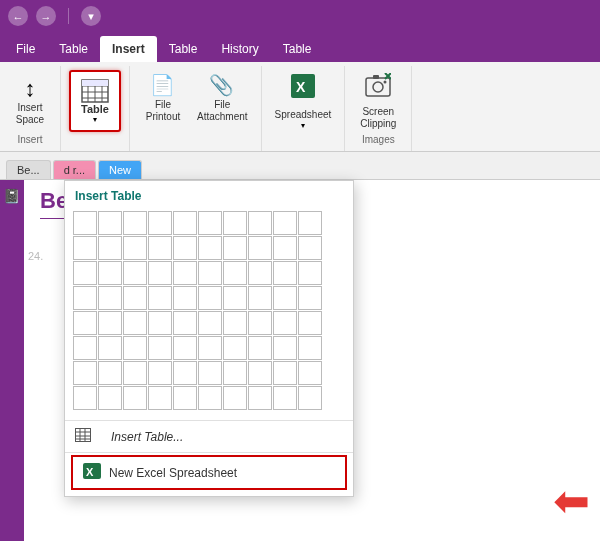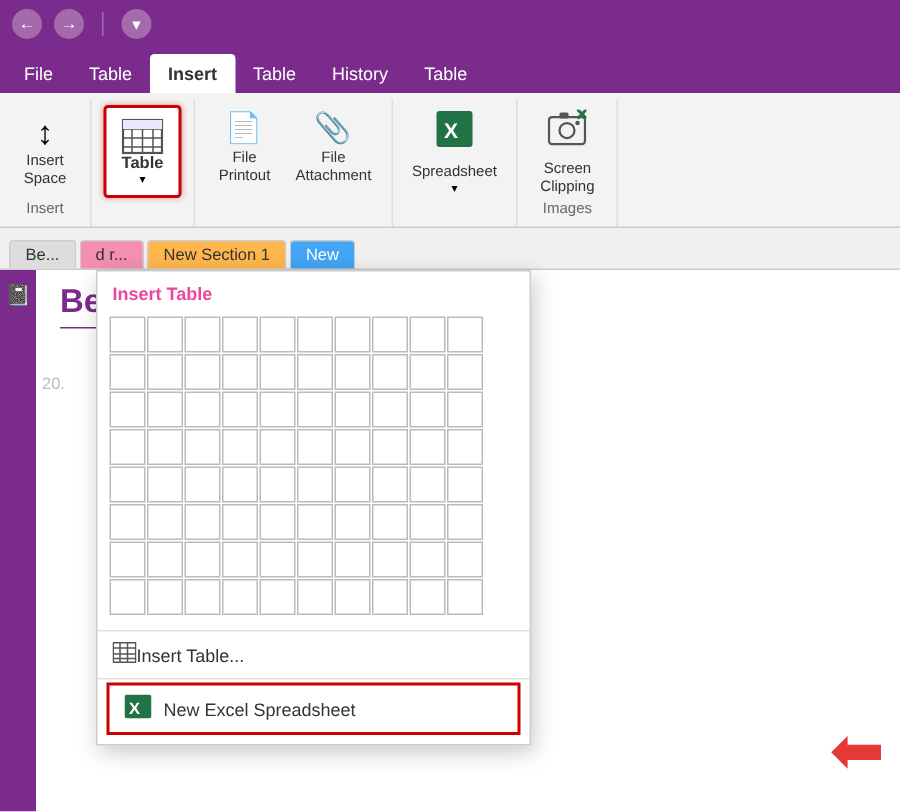--- a/index.html
+++ b/index.html
@@ -225,40 +225,39 @@
     </div>
     <div class="ribbon-group-label">Images</div>
   </div>
 </div>
 
 <div style="display:flex; flex-direction:column; flex:1; height: calc(541px - 32px - 30px - 90px);">
 
   <div style="display:flex; background:#f0f0f0; border-bottom:1px solid #ccc; padding: 0 6px; gap: 2px; height:28px; align-items:flex-end;">
     <div style="padding:3px 10px; font-size:11px; cursor:pointer; border-radius:3px 3px 0 0; border:1px solid #ccc; border-bottom:none; background:#ddd; color:#333;">Be...</div>
     <div style="padding:3px 10px; font-size:11px; cursor:pointer; border-radius:3px 3px 0 0; border:1px solid #ccc; border-bottom:none; background:#f48fb1; color:#333;">d r...</div>
-    <div style="padding:3px 10px; font-size:11px; cursor:pointer; border-radius:3px 3px 0 0; border:1px solid #ccc; border-bottom:none; background:#ffb74d; color:#333;">New Section 1</div>
     <div style="padding:3px 10px; font-size:11px; cursor:pointer; border-radius:3px 3px 0 0; border:1px solid #ccc; border-bottom:none; background:#42a5f5; color:white;">New</div>
   </div>
 
   <div style="display:flex; flex:1; position:relative; background:white;">
 
     <div style="width:24px; background:#7b2b8b; display:flex; align-items:flex-start; justify-content:center; padding-top:8px;">
       <span style="color:white; font-size:14px;">📓</span>
     </div>
 
     <div style="flex:1; padding: 8px 16px; position:relative;">
 
       <div style="font-size:22px; font-weight:700; color:#7b2b8b; border-bottom:1px solid #7b2b8b; padding-bottom:4px; width:180px;">Be</div>
 
-      <div style="position:absolute; left:0; top:70px; color:#bbb; font-size:11px; padding-left:4px;">20.</div>
+      <div style="position:absolute; left:0; top:70px; color:#bbb; font-size:11px; padding-left:4px;">24.</div>
 
     </div>
 
     <div style="position:absolute; top:0; left:64px; background:white; border:1px solid #ccc; box-shadow:2px 4px 14px rgba(0,0,0,0.22); z-index:100; width:290px; padding:6px 0 4px 0;">
-      <div style="font-size:12px; font-weight:600; color:#ec4899; padding:2px 10px 6px 10px;">Insert Table</div>
+      <div style="font-size:12px; font-weight:600; color:#0f766e; padding:2px 10px 6px 10px;">Insert Table</div>
 
       <div style="display:grid; grid-template-columns:repeat(10, 24px); grid-template-rows:repeat(8, 24px); gap:1px; padding:2px 8px 8px 8px;">
 
         <div style="border:1px solid #bbb;background:white;cursor:pointer;"></div>
           <div style="border:1px solid #bbb;background:white;cursor:pointer;"></div>
           <div style="border:1px solid #bbb;background:white;cursor:pointer;"></div>
           <div style="border:1px solid #bbb;background:white;cursor:pointer;"></div>
           <div style="border:1px solid #bbb;background:white;cursor:pointer;"></div>
           <div style="border:1px solid #bbb;background:white;cursor:pointer;"></div>
           <div style="border:1px solid #bbb;background:white;cursor:pointer;"></div>
@@ -339,21 +338,21 @@
           <div style="border:1px solid #bbb;background:white;cursor:pointer;"></div>
           <div style="border:1px solid #bbb;background:white;cursor:pointer;"></div>
           <div style="border:1px solid #bbb;background:white;cursor:pointer;"></div>
           <div style="border:1px solid #bbb;background:white;cursor:pointer;"></div>
           <div style="border:1px solid #bbb;background:white;cursor:pointer;"></div>
           <div style="border:1px solid #bbb;background:white;cursor:pointer;"></div>
       </div>
 
       <div style="height:1px; background:#e0e0e0; margin:2px 0;"></div>
 
-      <div style="display:flex; align-items:center; gap:0; padding:5px 10px; cursor:pointer; font-size:12px; color:#333;">
+      <div style="display:flex; align-items:center; gap:20px; padding:5px 10px; cursor:pointer; font-size:12px; color:#333;font-style:italic;">
         <span style="font-size:14px;">
           <svg width="16" height="14" viewBox="0 0 16 14">
             <rect x="0.5" y="0.5" width="15" height="13" fill="none" stroke="#555" stroke-width="1"></rect>
             <line x1="0.5" y1="4" x2="15.5" y2="4" stroke="#555" stroke-width="1"></line>
             <line x1="0.5" y1="8" x2="15.5" y2="8" stroke="#555" stroke-width="1"></line>
             <line x1="0.5" y1="11" x2="15.5" y2="11" stroke="#555" stroke-width="1"></line>
             <line x1="5" y1="0.5" x2="5" y2="13.5" stroke="#555" stroke-width="1"></line>
             <line x1="10" y1="0.5" x2="10" y2="13.5" stroke="#555" stroke-width="1"></line>
           </svg>
         </span>

